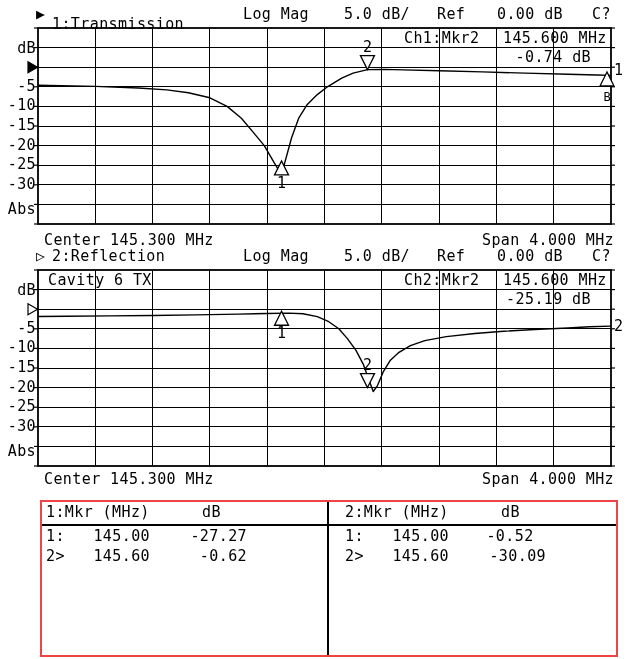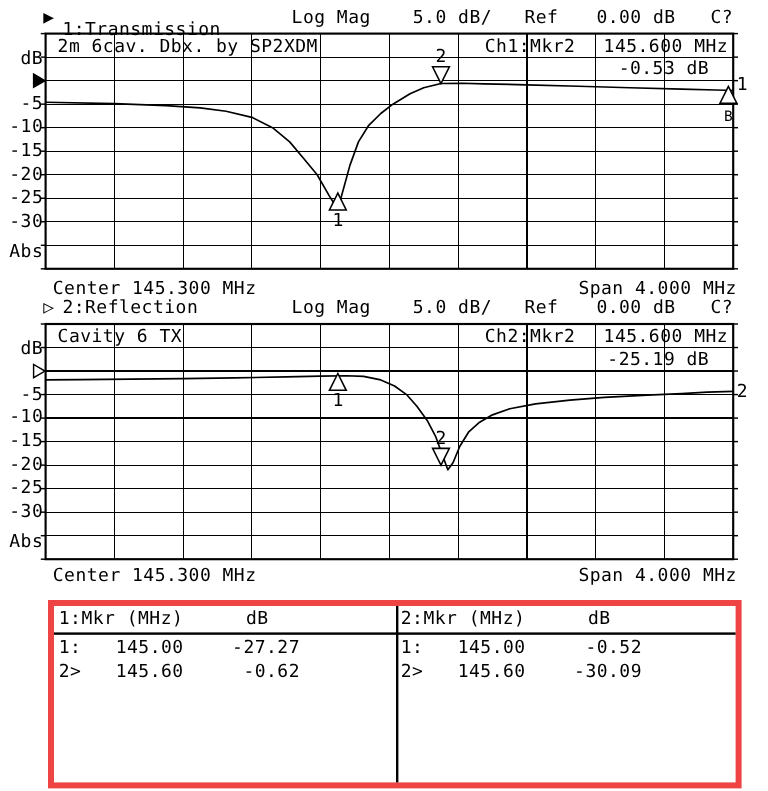--- a/index.html
+++ b/index.html
@@ -3,21 +3,21 @@
 <meta charset="utf-8">
 <style>
   html,body{margin:0;padding:0;background:#fff;}
   #screen{position:relative;width:640px;height:659px;background:#fff;overflow:hidden;
           font-family:"DejaVu Sans Mono","Liberation Mono",monospace;color:#000;}
   #gfx{position:absolute;left:0;top:0;}
   .t{position:absolute;font-size:15px;line-height:14px;white-space:pre;letter-spacing:.4px;}
   .ylab{position:absolute;width:34px;text-align:right;font-size:15px;line-height:15px;letter-spacing:.4px;}
   .r{text-align:right;}
   #mtable{position:absolute;left:40px;top:500px;width:578px;height:157px;
-          border:5px solid #ef4444;box-sizing:border-box;}
+          border:2px solid #ef4444;box-sizing:border-box;}
   #mtable .vdiv{position:absolute;left:285px;top:0;bottom:0;width:0;border-left:2px solid #000;}
   #mtable .hline{position:absolute;left:0;right:0;top:22px;height:0;border-top:2px solid #000;}
   .panel{position:absolute;top:0;bottom:0;}
   .panel .t{letter-spacing:.4px;}
 </style>
 </head>
 <body>
 
 <div id="screen">
 
@@ -123,24 +123,23 @@
     </svg>
 
   <div class="t" style="left:36px;top:7px">▶</div>
   <div class="t" style="left:52px;top:17px">1:Transmission</div>
   <div class="t" style="left:243px;top:7px">Log Mag</div>
   <div class="t" style="left:344px;top:7px">5.0 dB/</div>
   <div class="t" style="left:437px;top:7px">Ref</div>
   <div class="t" style="left:497px;top:7px">0.00 dB</div>
   <div class="t" style="left:592px;top:7px">C?</div>
 
-  <div class="t" style="left:48px;top:31px">2m 6cav. Dbx. by SP2XDM</div>
   <div class="t" style="left:404px;top:31px">Ch1:Mkr2</div>
   <div class="t" style="left:503px;top:31px">145.600 MHz</div>
-  <div class="t r" style="left:471px;top:50px;width:120px">-0.53 dB</div>
+  <div class="t r" style="left:471px;top:50px;width:120px">-0.74 dB</div>
 
   <div class="t" style="left:44px;top:233px">Center 145.300 MHz</div>
   <div class="t" style="left:482px;top:233px">Span 4.000 MHz</div>
 
   <div class="t" style="left:36px;top:249px">▷</div>
   <div class="t" style="left:52px;top:249px">2:Reflection</div>
   <div class="t" style="left:243px;top:249px">Log Mag</div>
   <div class="t" style="left:344px;top:249px">5.0 dB/</div>
   <div class="t" style="left:437px;top:249px">Ref</div>
   <div class="t" style="left:497px;top:249px">0.00 dB</div>
@@ -162,27 +161,27 @@
       <div class="t" style="left:160px;top:3px">dB</div>
       <div class="rows">
           <div class="t" style="left:4px;top:27px">1:</div>
           <div class="t" style="left:44px;top:27px;width:64px;text-align:right">145.00</div>
           <div class="t" style="left:133px;top:27px;width:72px;text-align:right">-27.27</div>
           <div class="t" style="left:4px;top:47px">2&gt;</div>
           <div class="t" style="left:44px;top:47px;width:64px;text-align:right">145.60</div>
           <div class="t" style="left:133px;top:47px;width:72px;text-align:right">-0.62</div>
         </div>
     </div>
-    <div class="panel" style="left:285px;width:286px">
+    <div class="panel" style="left:299px;width:286px">
       <div class="t" style="left:4px;top:3px">2:Mkr (MHz)</div>
       <div class="t" style="left:160px;top:3px">dB</div>
       <div class="rows">
           <div class="t" style="left:4px;top:27px">1:</div>
           <div class="t" style="left:44px;top:27px;width:64px;text-align:right">145.00</div>
-          <div class="t" style="left:133px;top:27px;width:72px;text-align:right">-0.52</div>
+          <div class="t" style="left:133px;top:27px;width:72px;text-align:center">-0.52</div>
           <div class="t" style="left:4px;top:47px">2&gt;</div>
           <div class="t" style="left:44px;top:47px;width:64px;text-align:right">145.60</div>
           <div class="t" style="left:133px;top:47px;width:72px;text-align:right">-30.09</div>
         </div>
     </div>
   </div>
 
 <div class="ylab" style="left: 2px; top: 41px;">dB</div>
     <div class="ylab" style="left: 2px; top: 78.8px;">-5</div>
     <div class="ylab" style="left: 2px; top: 98.4px;">-10</div>

